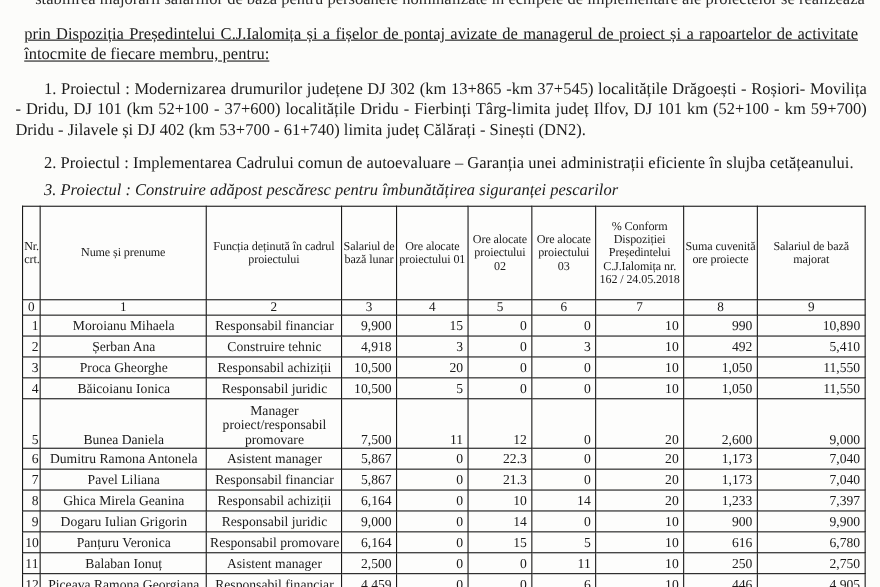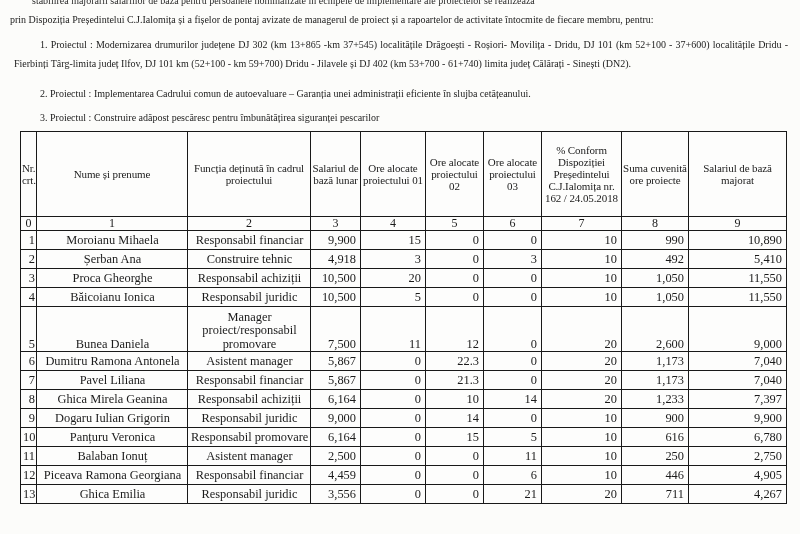--- a/index.html
+++ b/index.html
@@ -2,29 +2,29 @@
 <html><head>
 <meta charset="utf-8">
 <style>
   html,body{margin:0;padding:0;}
   body{
     width:800px;height:534px;overflow:hidden;
     background:#fcfcfa;color:#1b1b1b;
     font-family:"Liberation Serif", serif;
   }
   .page{width:800px;height:534px;overflow:hidden;position:relative;}
-  .text-block{padding:0 8px 0 10px;font-size:10px;line-height:19px;}
+  .text-block{padding:0 8px 0 10px;font-size:15px;line-height:19px;}
   
   .cut-line{height:10px;overflow:hidden;position:relative;}
   .cut-line span{position:absolute;top:-9px;left:22px;white-space:nowrap;color:#2a2a2a;}
-  .intro{margin:0;text-align:justify;}
+  .intro{margin:12px;text-align:justify;text-decoration:underline;}
   .proj{margin:4px;text-align:justify;text-indent:26px;}
   .p1{margin-top:6px;}
   .p2{margin-top:11px;}
-  .p3{margin-top:5px;}
+  .p3{margin-top:5px;font-style:italic;}
 
   table{
     border-collapse:collapse;table-layout:fixed;
     width:766px;margin:4px 0 0 20px;
     background:#fdfdfc;
   }
   th,td{
     border:1.6px solid #191919;
     overflow:hidden;
     font-weight:normal;

